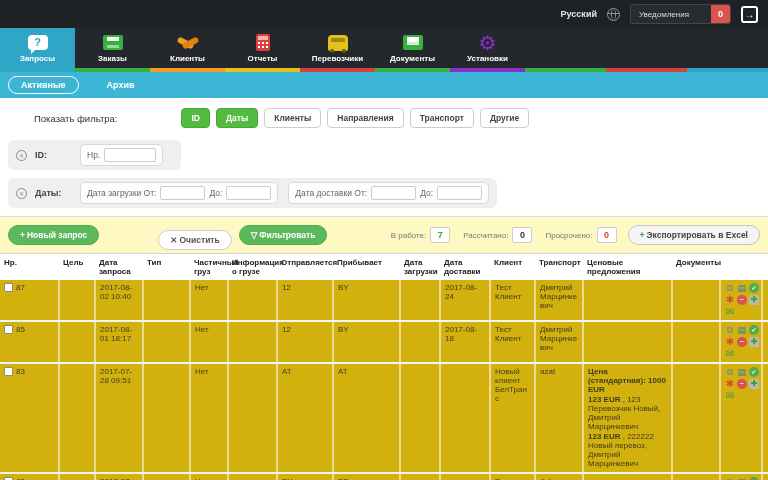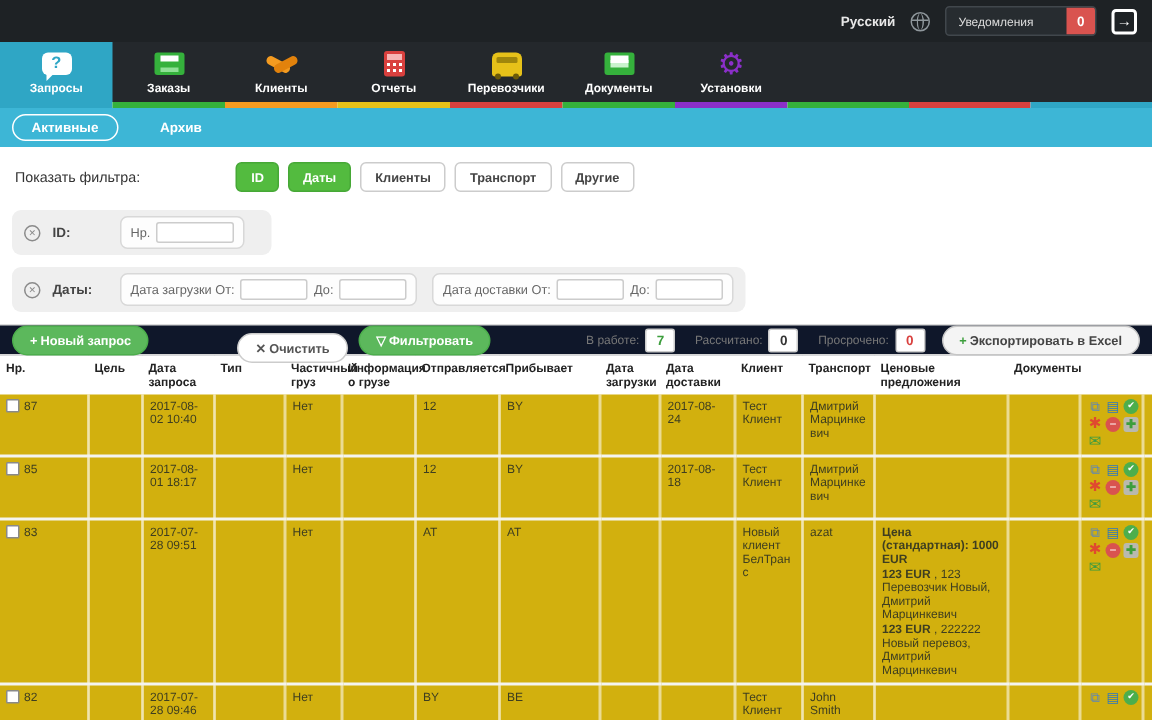--- a/index.html
+++ b/index.html
@@ -54,39 +54,39 @@
     box-shadow:4px 0 0 #fff, 8px 0 0 #fff, 0 4px 0 #fff, 4px 4px 0 #fff, 8px 4px 0 #fff; }
   .ic-gear { color:#8b2fc9; font-size:20px; line-height:18px; }
 
   
   .subnav { height:26px; background:#3db6d6; display:flex; align-items:center; gap:16px; padding:0 8px; }
   .subtab { color:#fff; font-size:9px; font-weight:bold; cursor:pointer; padding:3px 12px; }
   .subtab.active { border:1px solid #fff; border-radius:11px; }
 
   
   .filter-zone { background:#fff; padding:6px 0 4px 0; }
-  .pill-row { display:flex; align-items:center; gap:6px; padding:4px 10px 8px 10px; }
+  .pill-row { display:flex; align-items:center; gap:6px; padding:4px 10px 8px 10px;margin-left:24px; }
   .pill-row .cap { font-size:9.5px; color:#333; margin-right:58px; }
   .pill { font-size:8.5px; font-weight:bold; border-radius:4px; padding:4px 9px; cursor:pointer;
     background:#fff; border:1px solid #ccc; color:#444; }
   .pill.on { background:#53bb3f; border-color:#46a836; color:#fff; }
   .fpanel { background:#efefef; border-radius:6px; margin:4px 8px; padding:4px 8px;
     display:inline-flex; align-items:center; width:fit-content;justify-content:center; }
   .fpanel .frow { display:flex; align-items:center; }
   .cx { width:11px; height:11px; border:1.5px solid #8a8a8a; border-radius:50%; color:#8a8a8a;
     font-size:6px; display:inline-flex; align-items:center; justify-content:center; margin-right:8px; cursor:pointer; }
   .flabel { font-size:9px; font-weight:bold; color:#444; width:45px; }
   .fgroup { background:#fdfdfd; border:1px solid #d8d8d8; border-radius:5px; padding:3px 6px;
     display:flex; align-items:center; gap:4px; margin-right:10px; }
   .fgroup .gl { font-size:8.5px; color:#666; white-space:nowrap; }
   .fgroup input { border:1px solid #ccc; border-radius:2px; height:14px; font-size:8px; padding:0 3px; }
   .panel-block { display:block; }
 
   
-  .toolbar { height:21px; background:#0f172a; border-top:1px solid #dcdcdc; border-bottom:1px solid #d5d5d5;
+  .toolbar { height:38px; background:#fef9c3; border-top:1px solid #dcdcdc; border-bottom:1px solid #d5d5d5;
     display:flex; align-items:center; padding:0 8px; gap:7px; }
   .btn { font-size:8.5px; font-weight:bold; border-radius:12px; padding:4px 11px; cursor:pointer; white-space:nowrap; }
   .btn-green { background:#5cb85c; border:1px solid #4cae4c; color:#fff; }
   .btn-white { background:#fff; border:1px solid #ccc; color:#555;margin-top:10px; }
   .btn-export { background:#f4f4f4; border:1px solid #c6c6c6; color:#444; margin-left:4px; }
   .btn .plus { margin-right:2px; }
   .spacer { flex:1; }
   .counter { display:flex; align-items:center; gap:4px; margin-left:6px; }
   .counter .cl { font-size:8px; color:#777; }
   .counter .cv { min-width:20px; height:16px; background:#fff; border:1px solid #ccc; border-radius:2px;
@@ -188,20 +188,21 @@
   <span class="subtab active">Активные</span>
   <span class="subtab">Архив</span>
 </div>
 
 <div class="filter-zone">
   <div class="pill-row">
     <span class="cap">Показать фильтра:</span>
     <span class="pill on">ID</span>
     <span class="pill on">Даты</span>
     <span class="pill">Клиенты</span>
+    <span class="pill">Направления</span>
     <span class="pill">Транспорт</span>
     <span class="pill">Другие</span>
   </div>
 
   <div class="panel-block">
     <div class="fpanel">
       <div class="frow">
         <span class="cx">✕</span>
         <span class="flabel">ID:</span>
         <div class="fgroup">

